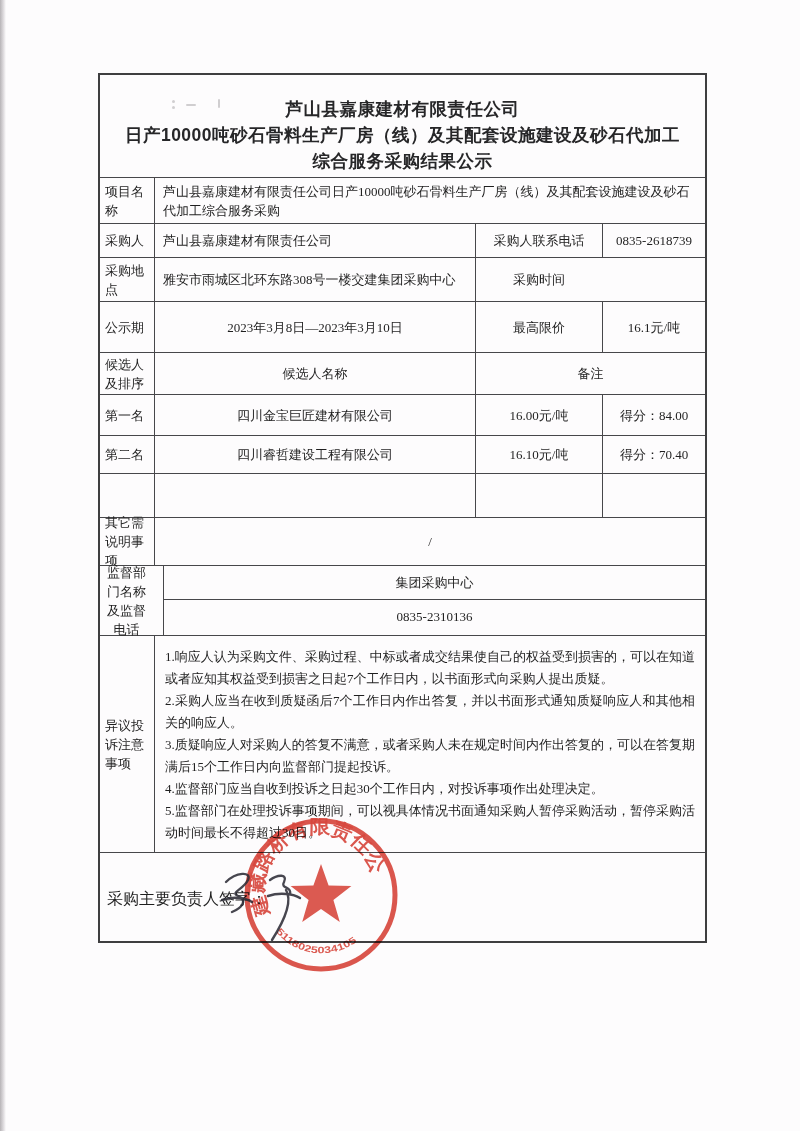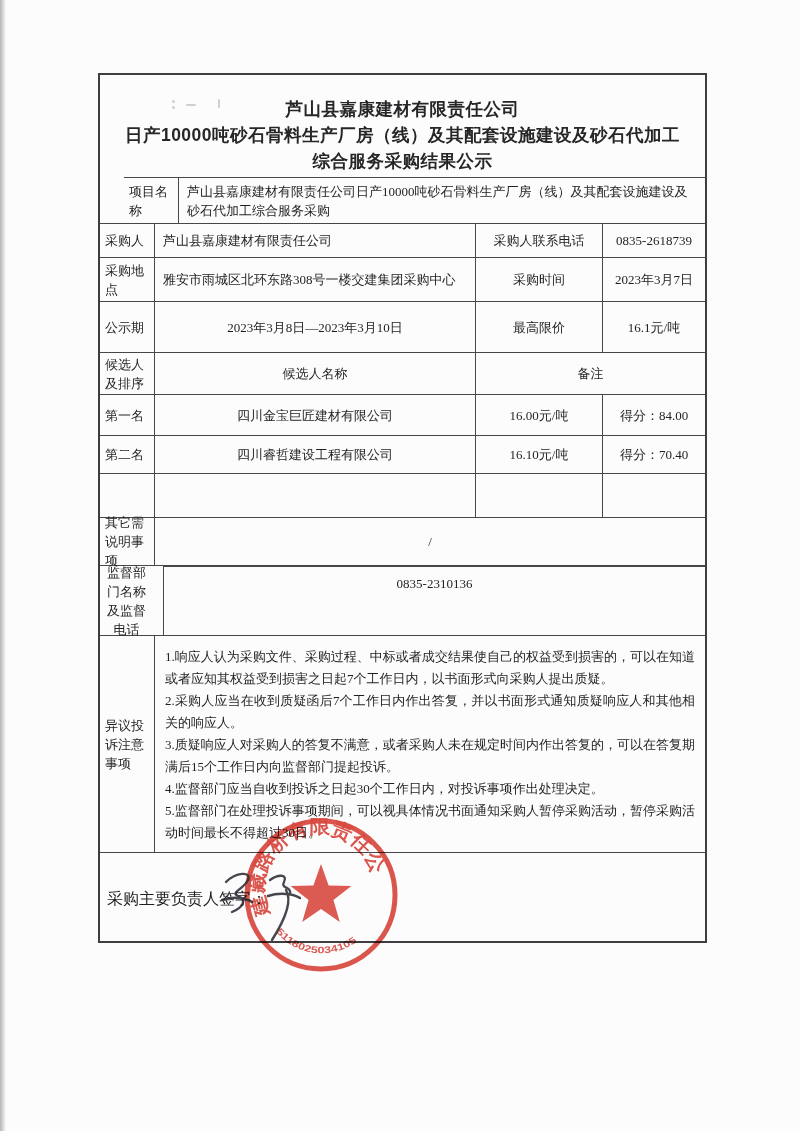--- a/index.html
+++ b/index.html
@@ -34,21 +34,21 @@
   .cell + .cell{border-left:1.5px solid #47474a;}
   .lbl{width:54px;flex:0 0 54px;padding:2px 3px 2px 5px;font-size:13px;line-height:16.5px;white-space:pre-line;}
   .lbl.center{text-align:center;padding-left:2px;}
   .c-main{width:321px;flex:0 0 321px;}
   .c3{width:127px;flex:0 0 127px;justify-content:center;text-align:right;}
   .c4{flex:1 1 auto;justify-content:center;text-align:center;}
   .grow{flex:1 1 auto;}
   .txt{font-size:13px;line-height:19px;}
   .pad{padding:3px 8px;}
   .center{justify-content:center;text-align:center;}
-  .h-project{height:46px;margin-left:24px;}
+  .h-project{height:46px;}
   .h-purchaser{height:34px;}
   .h-location{height:44px;}
   .h-period{height:51px;}
   .h-candhead{height:42px;}
   .h-cand1{height:41px;}
   .h-cand2{height:38px;}
   .h-empty{height:44px;}
   .h-other{height:48px;}
   .h-sup{height:70px;gap:9px;}
   .h-objection{height:217px;}
@@ -91,21 +91,20 @@
       <div class="cell c-main txt pad">芦山县嘉康建材有限责任公司</div>
       <div class="cell c3 txt">采购人联系电话</div>
       <div class="cell c4 txt">0835-2618739</div>
     </div>
 
     <div class="row h-location">
       <div class="cell lbl txt">采购地
 点</div>
       <div class="cell c-main txt pad">雅安市雨城区北环东路308号一楼交建集团采购中心</div>
       <div class="cell c3 txt">采购时间</div>
-      <div class="cell c4 txt">2023年3月7日</div>
     </div>
 
     <div class="row h-period">
       <div class="cell lbl txt">公示期</div>
       <div class="cell c-main center txt">2023年3月8日—2023年3月10日</div>
       <div class="cell c3 txt">最高限价</div>
       <div class="cell c4 txt">16.1元/吨</div>
     </div>
 
     <div class="row h-candhead">
@@ -142,20 +141,21 @@
 项</div>
       <div class="cell grow center txt">/</div>
     </div>
 
     <div class="row h-sup">
       <div class="cell lbl txt center">监督部
 门名称
 及监督
 电话</div>
       <div class="cell sup-stack">
+        <div class="sup-sub first">集团采购中心</div>
         <div class="sup-sub second">0835-2310136</div>
       </div>
     </div>
 
     <div class="row h-objection">
       <div class="cell lbl txt">异议投
 诉注意
 事项</div>
       <div class="cell grow">
         <div class="objection-body">

